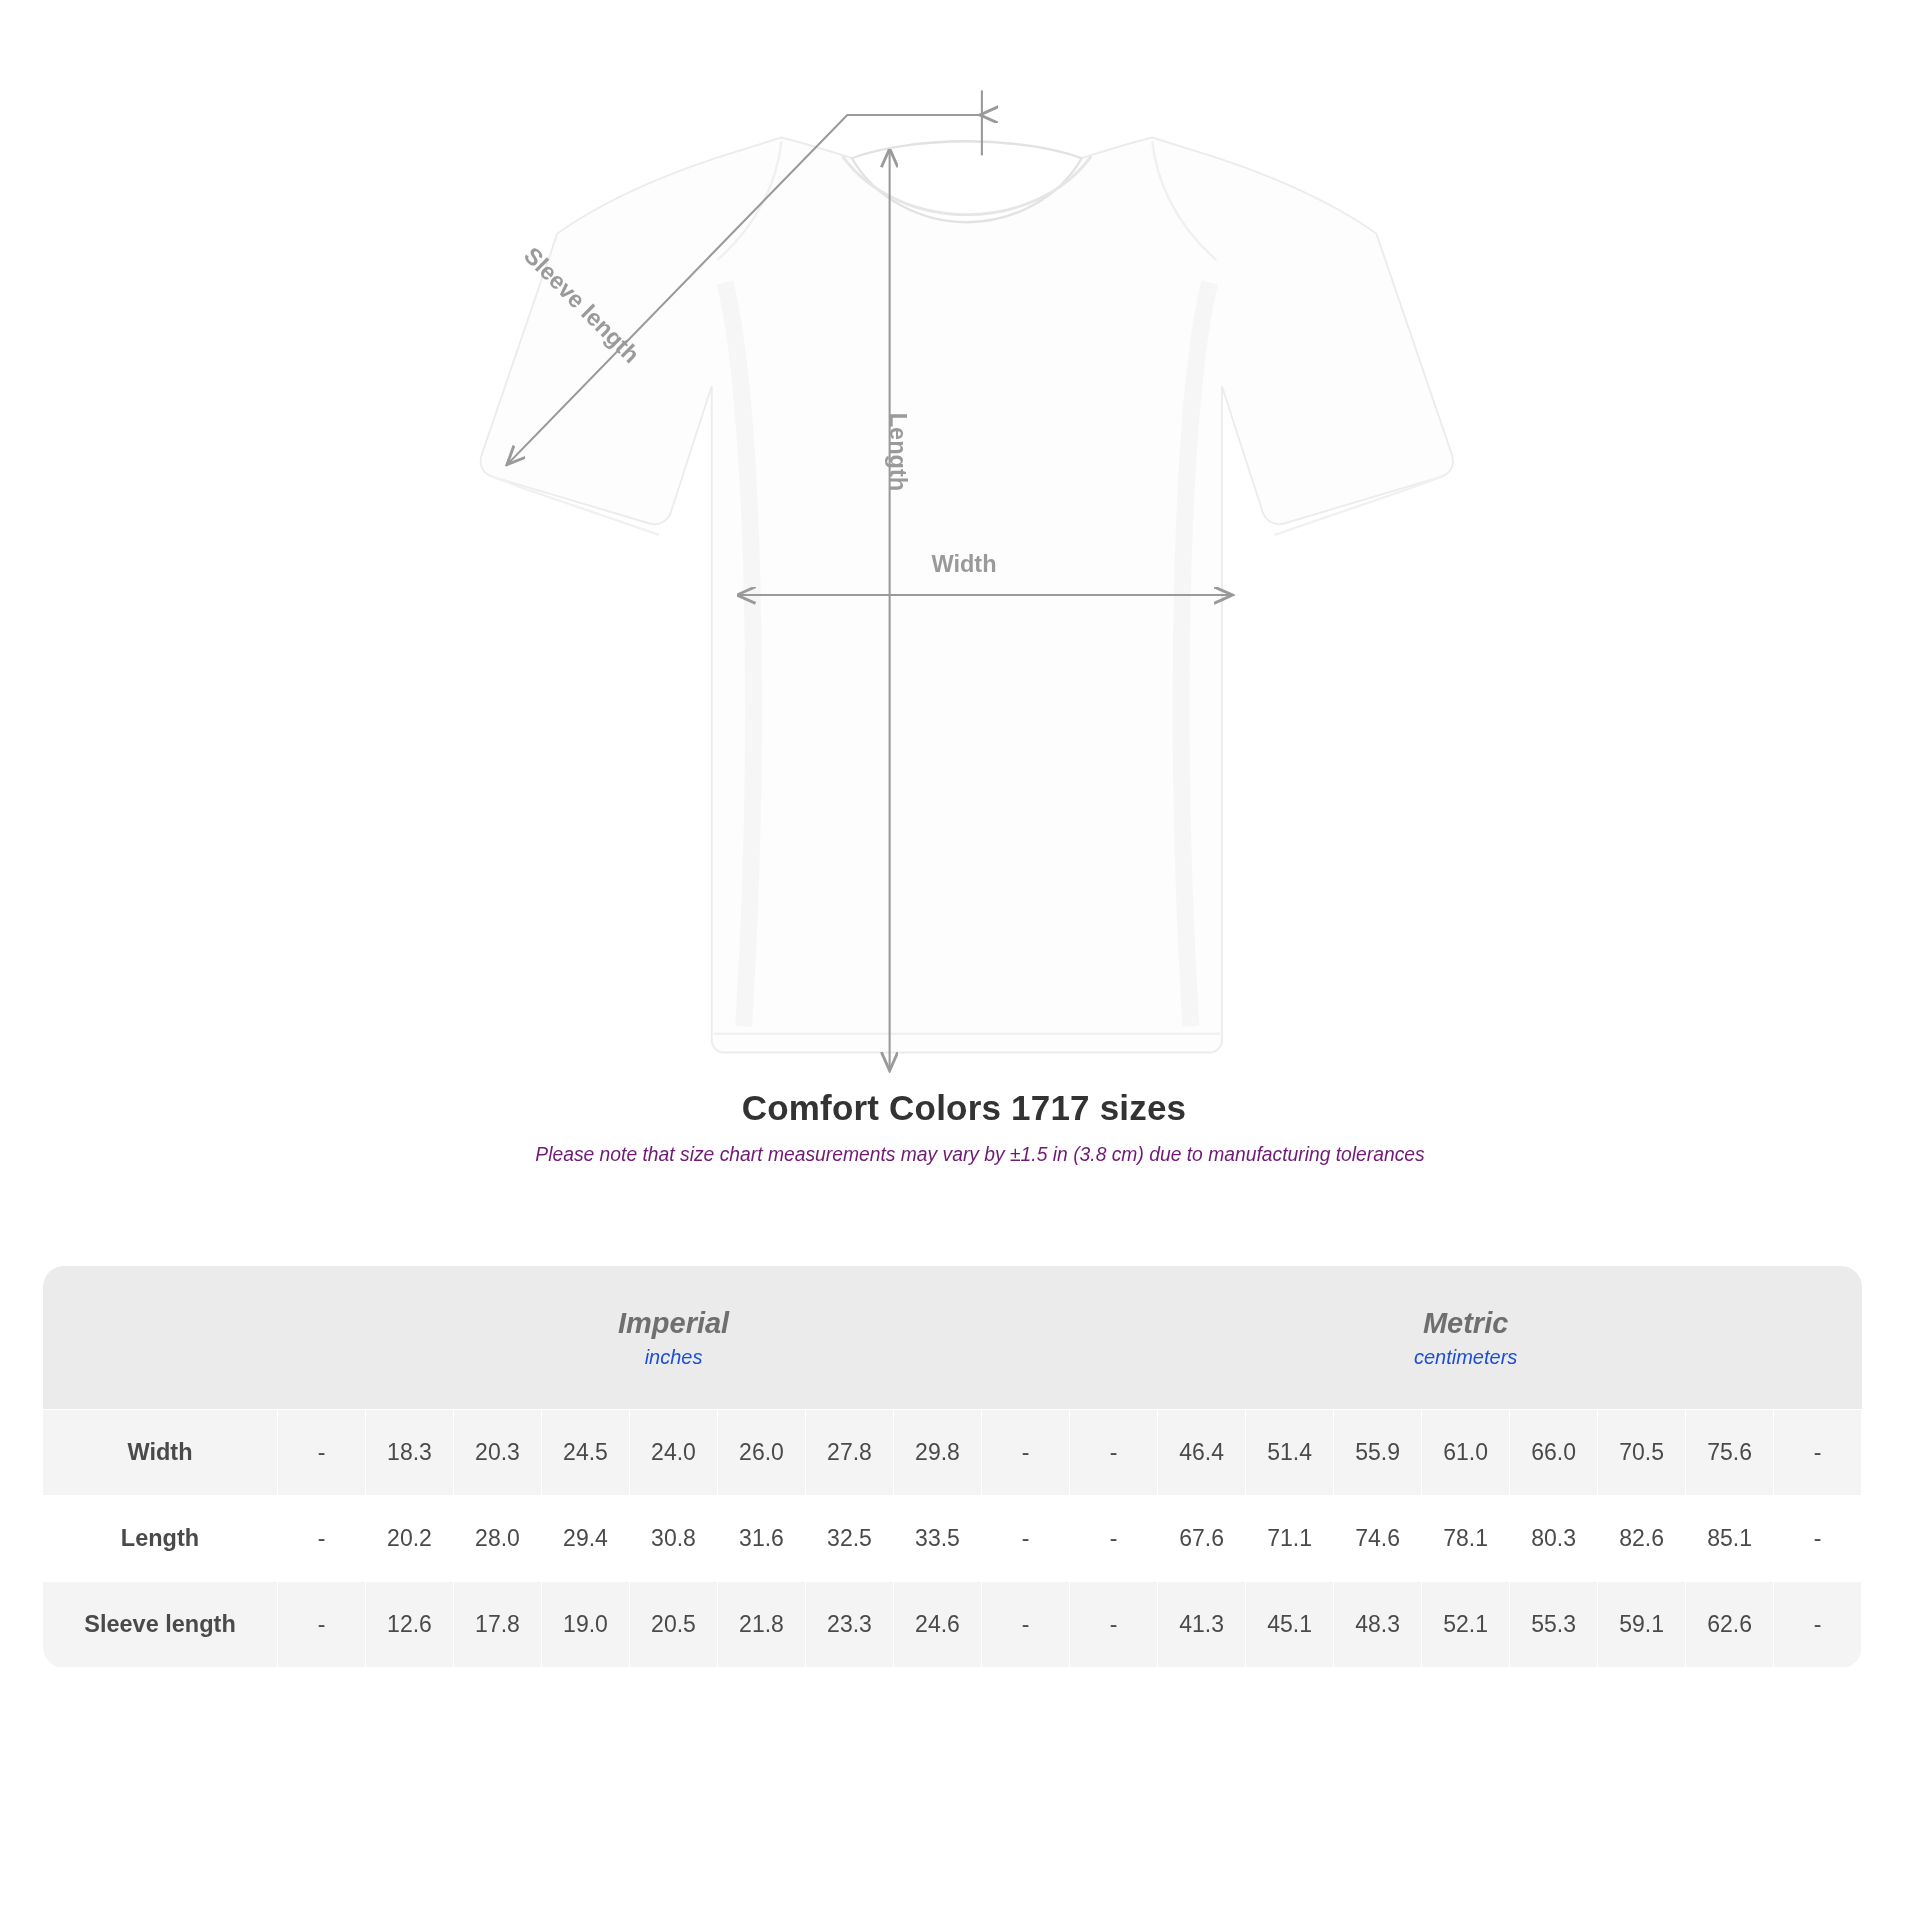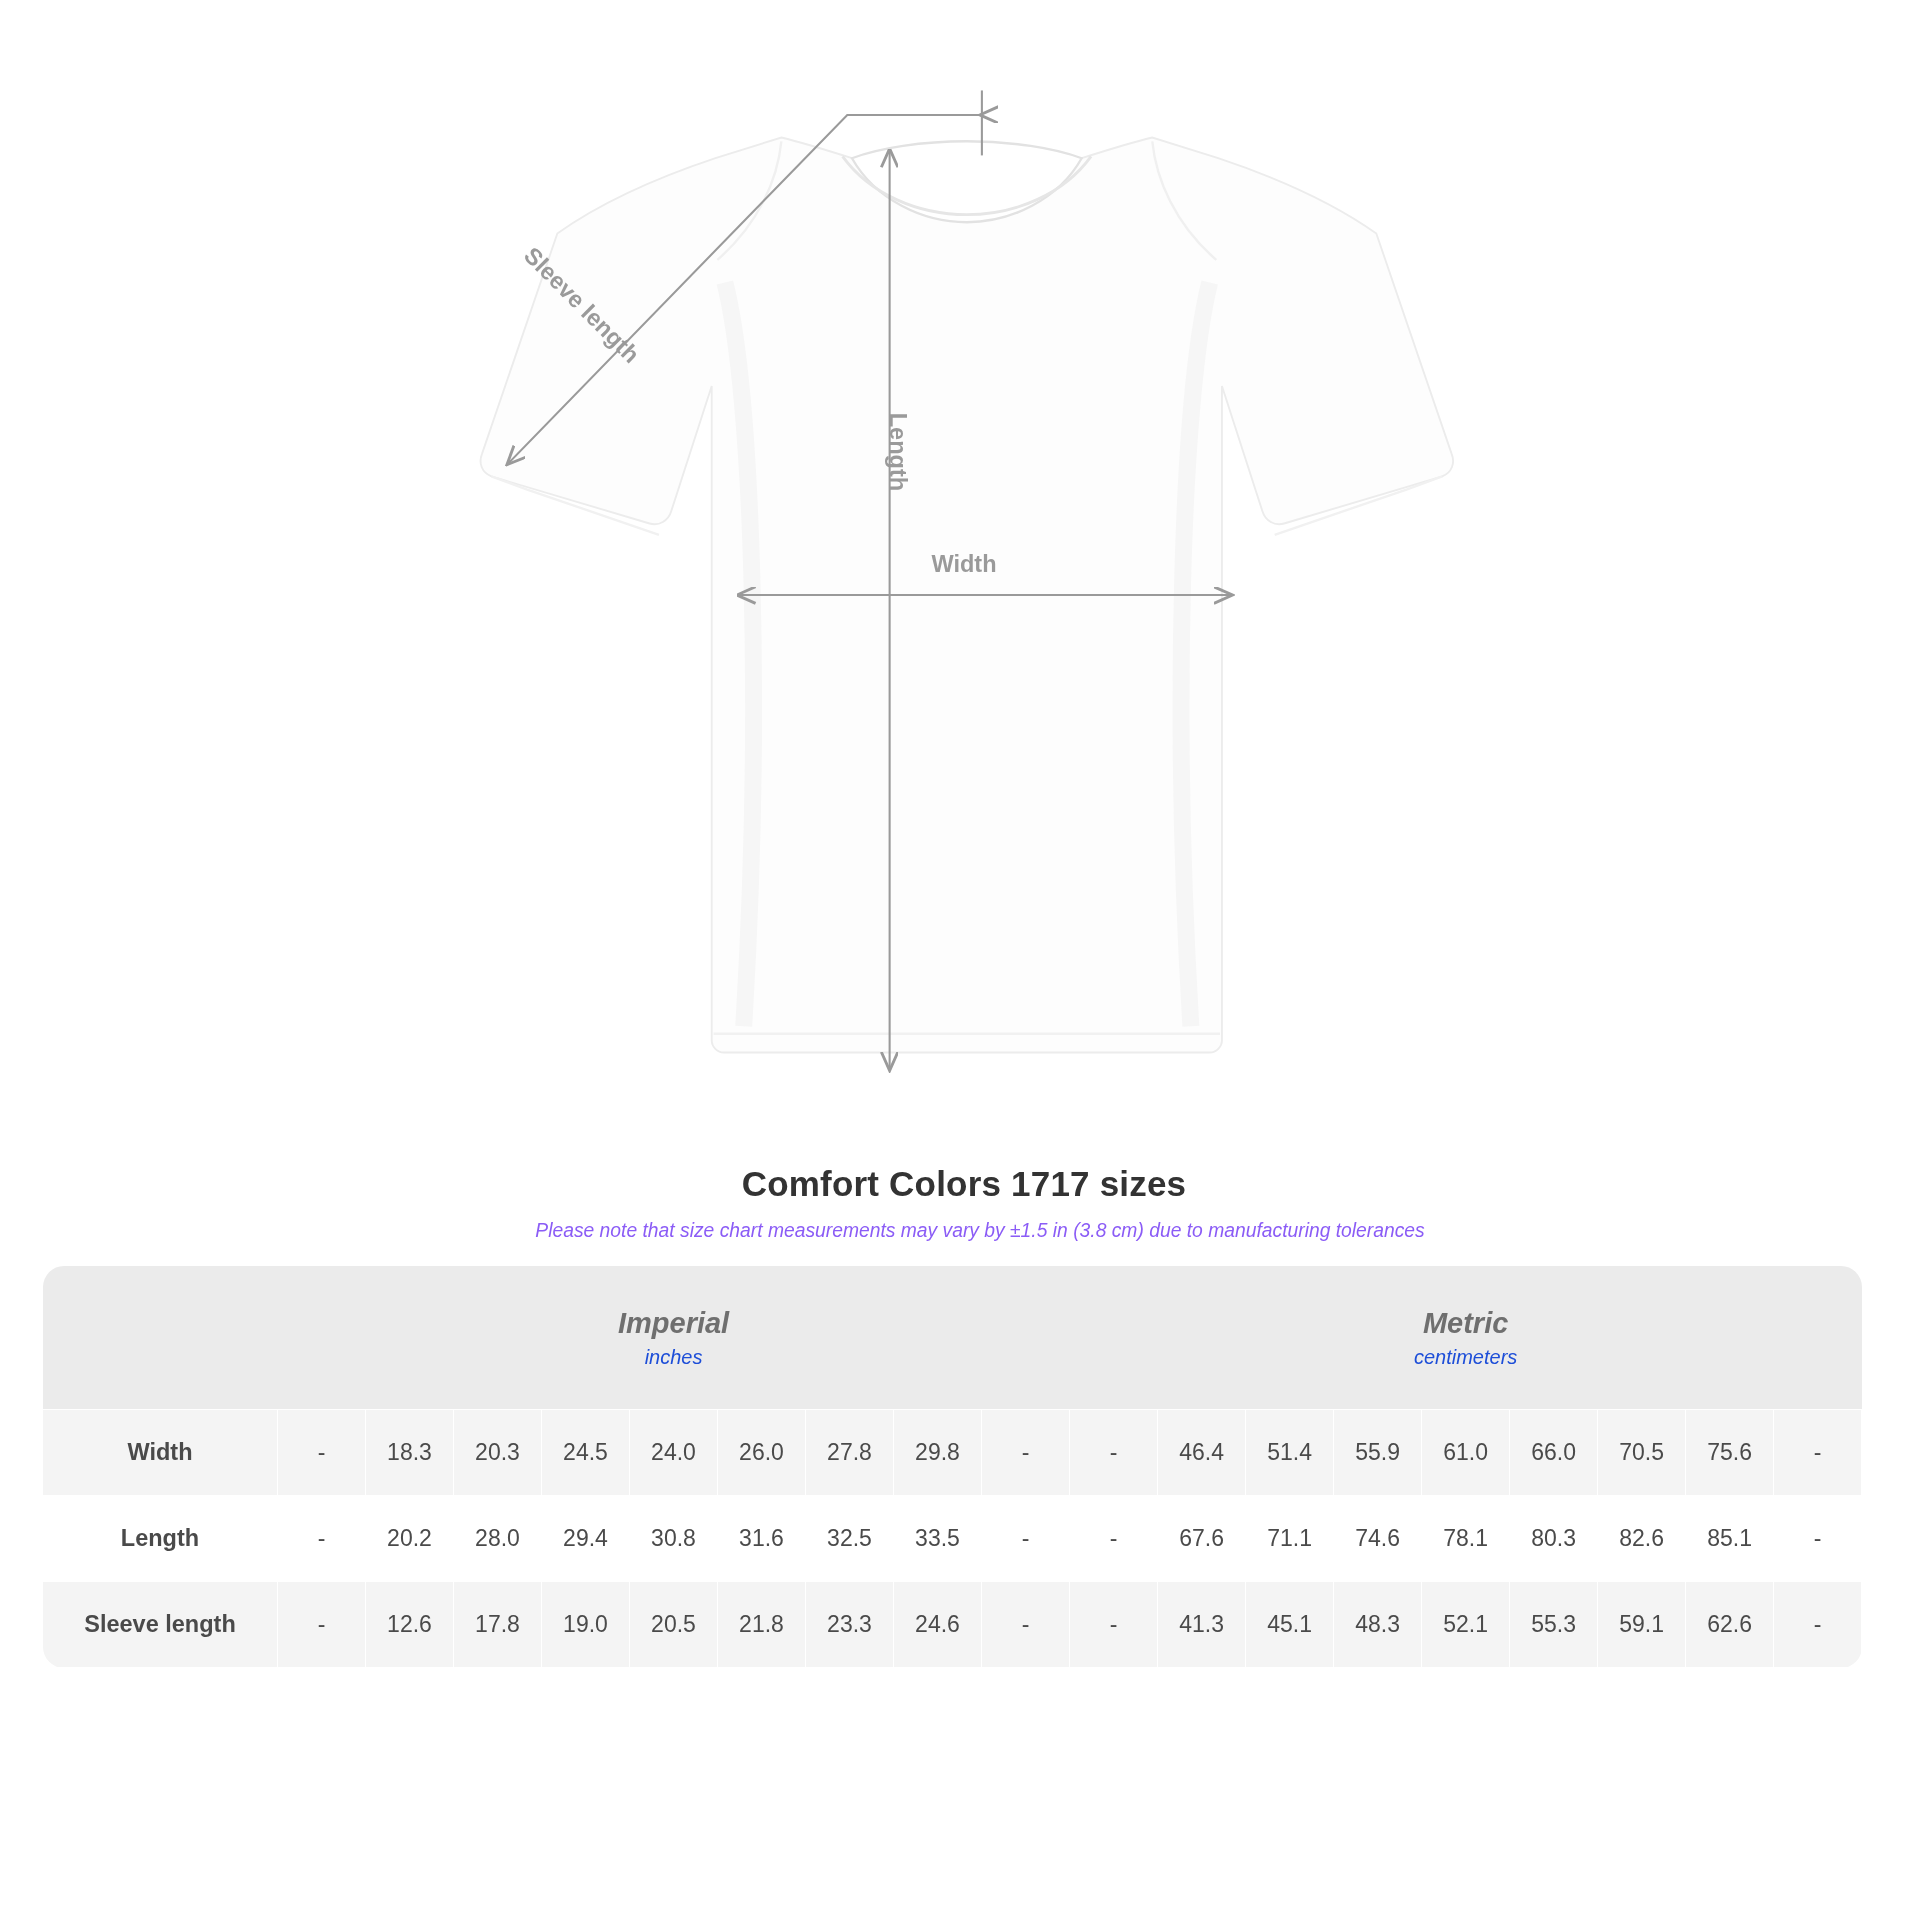--- a/index.html
+++ b/index.html
@@ -29,36 +29,36 @@
   }
   .illustration svg {
     position: absolute;
     top: 0;
     left: 0;
   }
 
   
   .title-block {
     position: absolute;
-    top: 1164px;
+    top: 1088px;
     left: 0;
     width: 1928px;
     text-align: center;
   }
   .chart-title {
     font-size: 35px;
     font-weight: bold;
     color: #333333;
     letter-spacing: 0.2px;
     margin: 0;
   }
   .chart-note {
     font-size: 19.3px;
     font-style: italic;
-    color: #8b5cf6;
+    color: #701a75;
     margin-top: 16px;
     padding-left: 32px;
   }
 
   
   .table-wrap {
     position: absolute;
     top: 1266px;
     left: 42px;
     width: 1812px;

